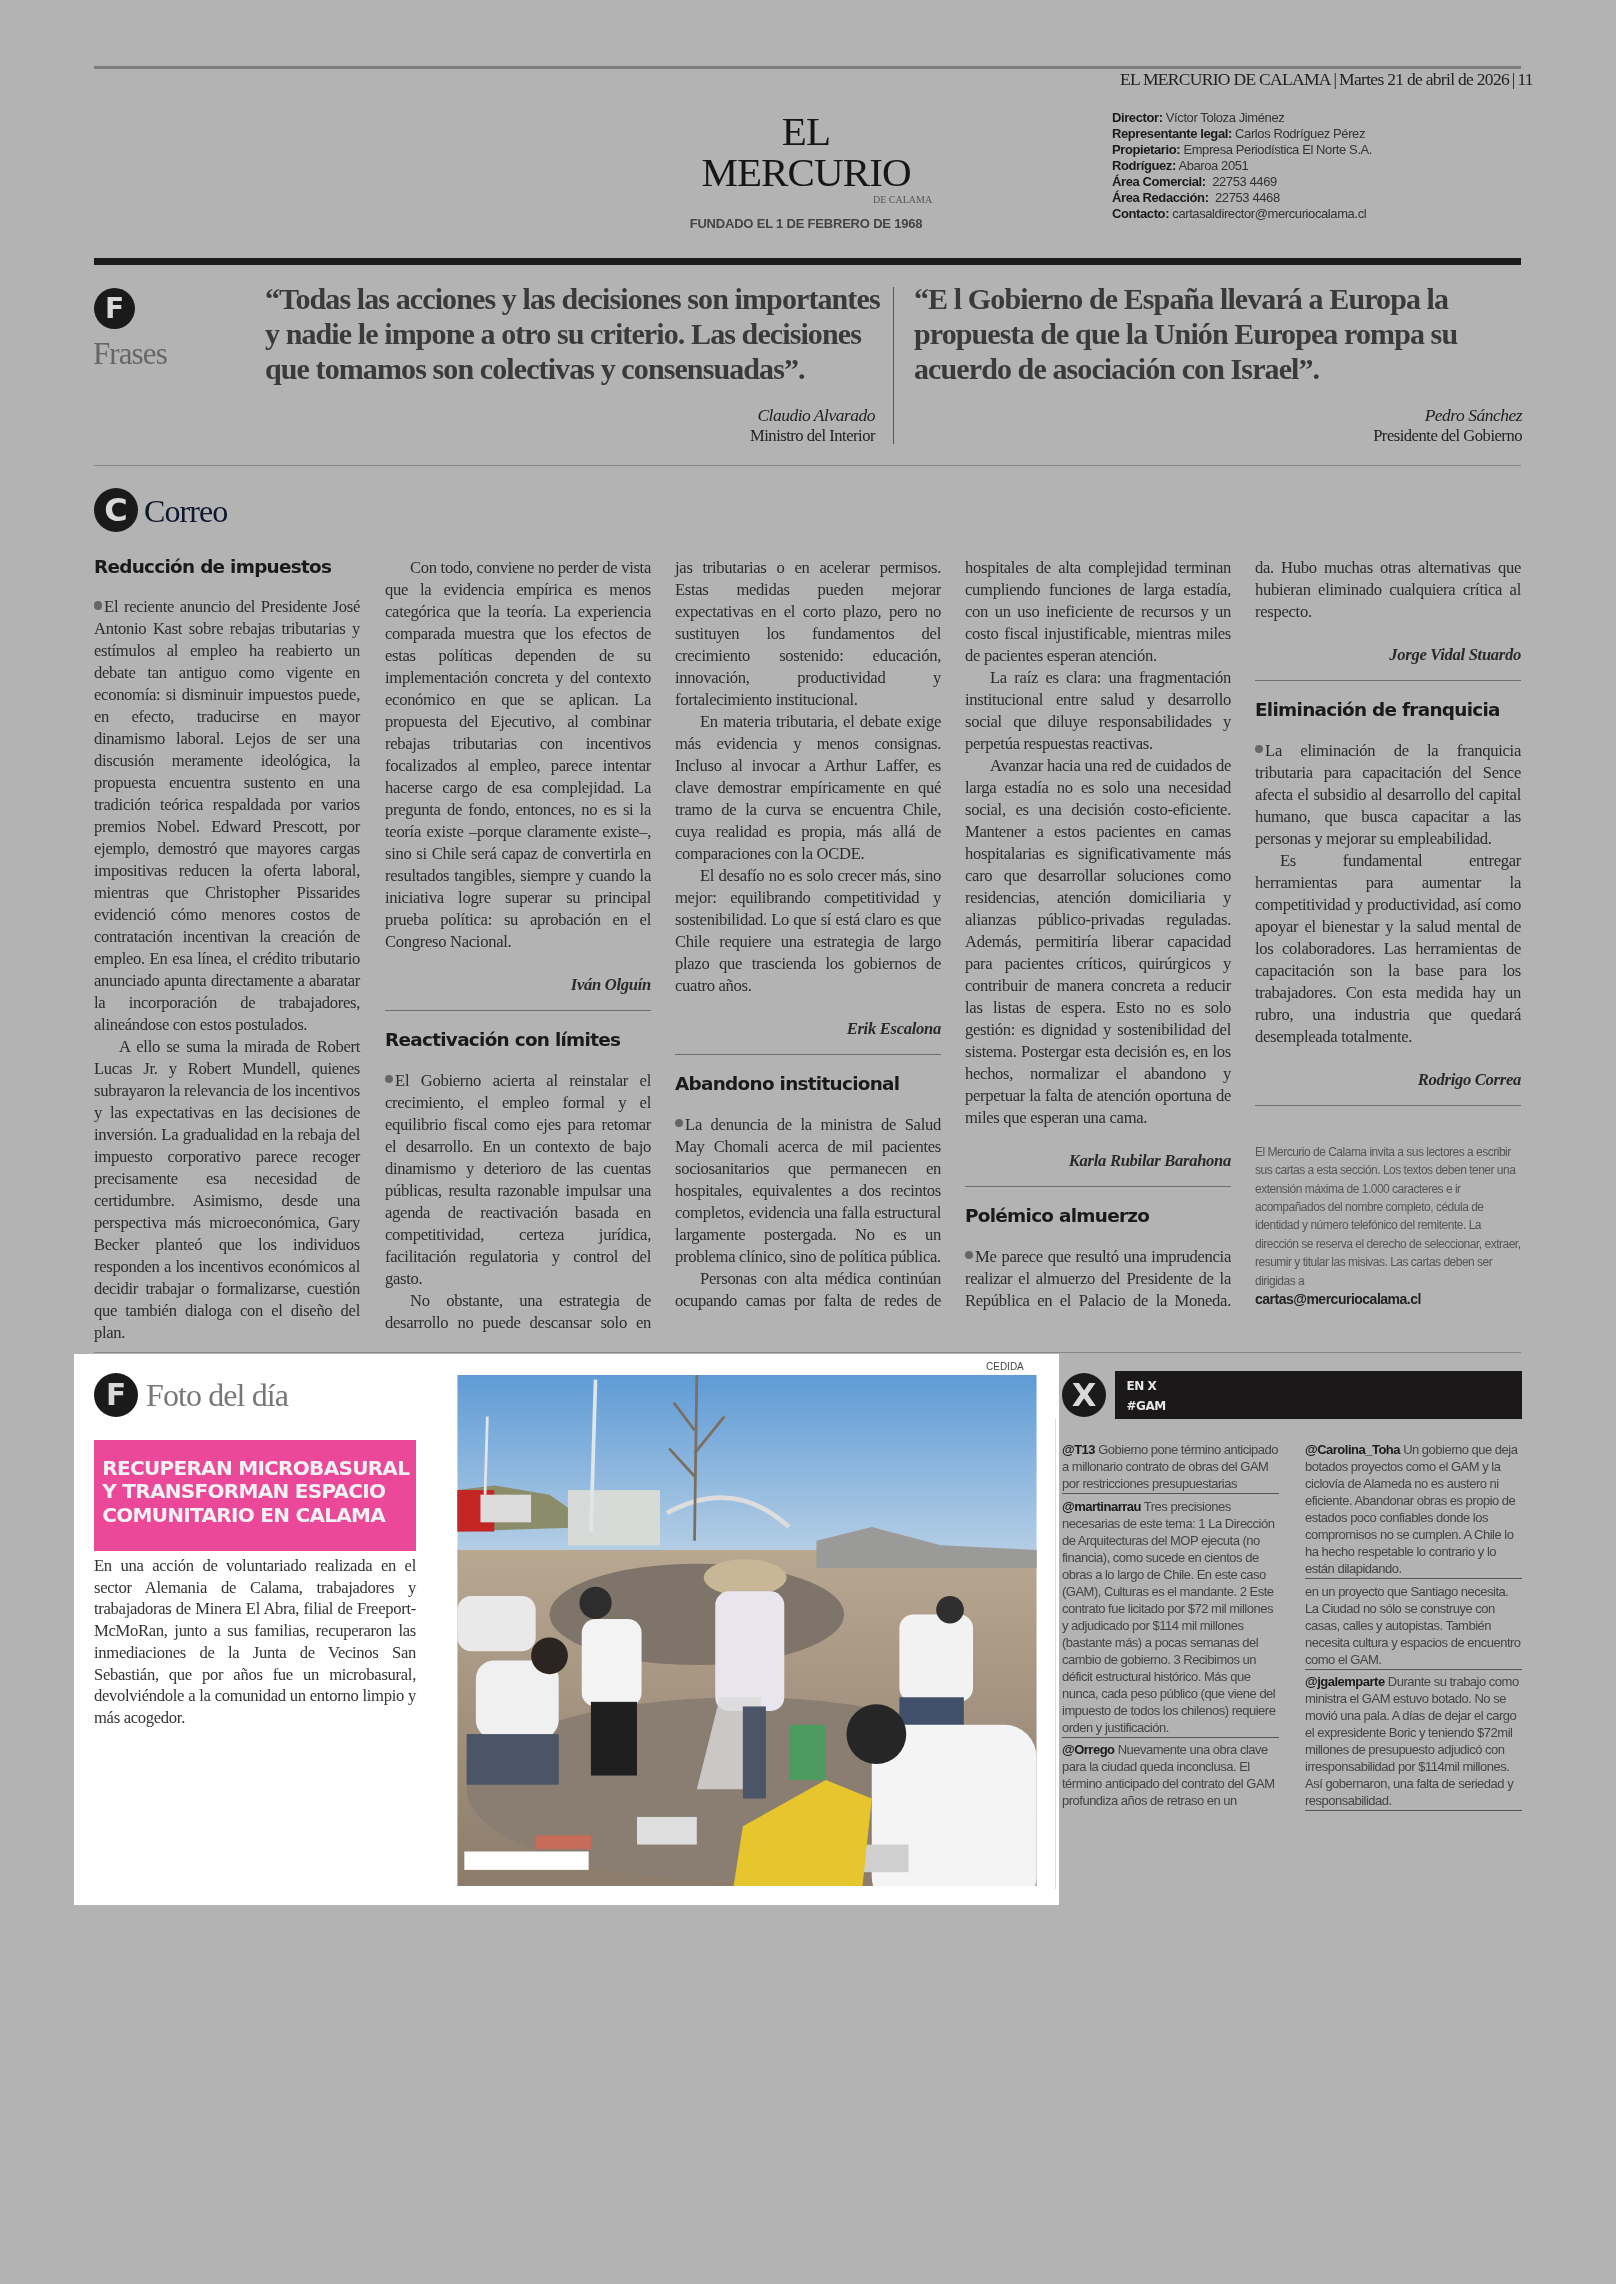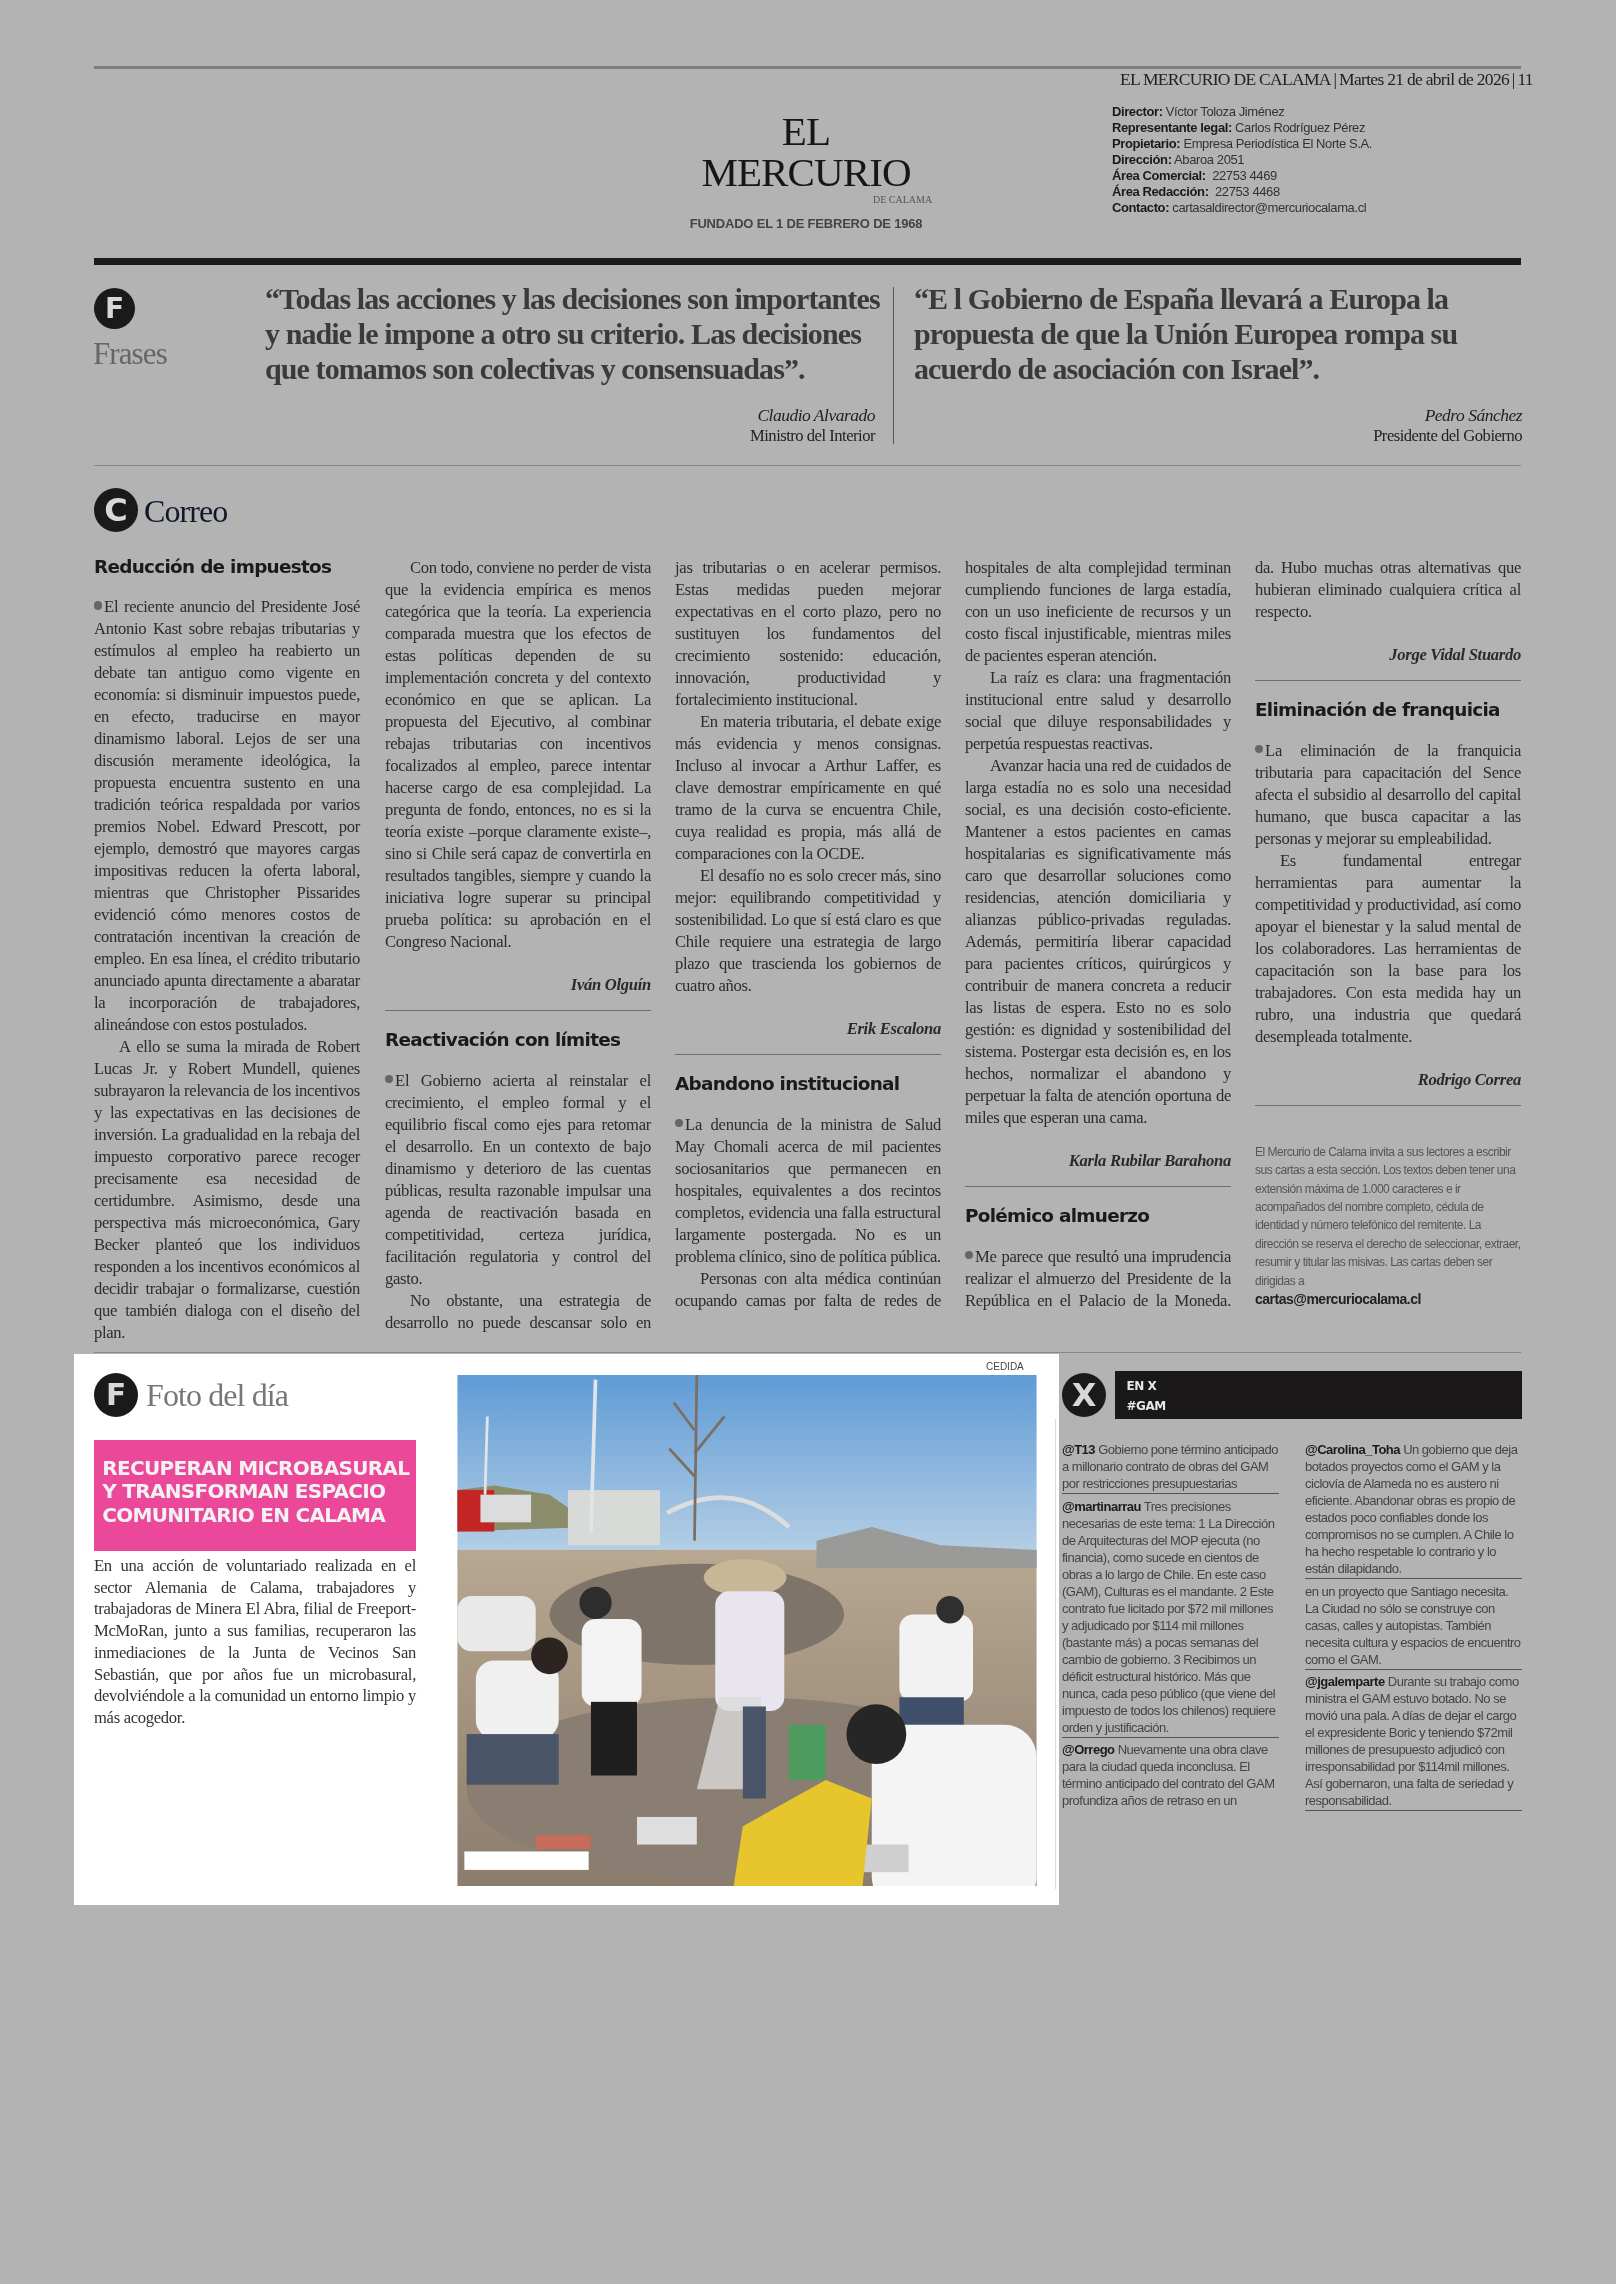--- a/index.html
+++ b/index.html
@@ -8,21 +8,21 @@
   .abs { position: absolute; }
 
   
   #top-rule { left: 94px; top: 66px; width: 1427px; height: 2.8px; background: #7d7d7d; }
   #edition-line { left: 1120px; top: 69px; width: 405px; font-size: 17.5px; letter-spacing: -0.7px; white-space: nowrap; color: #222; }
   #edition-line .sep { margin: 0 2.8px; }
   #logo { left: 677px; top: 111px; width: 258px; text-align: center; }
   #logo .name { font-size: 41px; letter-spacing: -0.9px; color: #161616; line-height: 1; }
   #logo .sub { font-size: 10px; text-align: right; color: #555; margin-right: 2.8px; margin-top: 0.9px; }
   #logo .founded { font-size: 13px; font-weight: bold; color: #444; margin-top: 11px; letter-spacing: -0.2px; font-family: "Liberation Sans", sans-serif; }
-  #credits { left: 1112px; top: 104px; width: 369px; font-family: "Liberation Sans", sans-serif; font-size: 13px; line-height: 16px; letter-spacing: -0.4px; color: #333; }
+  #credits { left: 1112px; top: 110px; width: 369px; font-family: "Liberation Sans", sans-serif; font-size: 13px; line-height: 16px; letter-spacing: -0.4px; color: #333; }
   #credits b { color: #1a1a1a; }
   #thick-rule { left: 94px; top: 258px; width: 1427px; height: 7.4px; background: #1b1b1b; }
 
   
   .badge { width: 44px; height: 44px; border-radius: 50%; background: #1a1a1a; color: #d8d8d8;
            font-family: "DejaVu Sans", sans-serif; font-weight: bold; display: flex; align-items: center; justify-content: center; }
   #frases-badge { left: 94px; top: 288px; width: 41px; height: 41px; font-size: 28px; }
   #frases-label { left: 93px; top: 336px; font-size: 31px; color: #666; letter-spacing: -0.9px; }
   .quote { font-size: 30px; line-height: 35px; letter-spacing: -0.9px; color: #3a3a3a; font-weight: bold; }
   #quote1 { left: 265px; top: 281px; width: 631px; }
@@ -92,21 +92,21 @@
 <div class="abs" id="logo">
   <div class="name">EL MERCURIO</div>
   <div class="sub">DE CALAMA</div>
   <div class="founded">FUNDADO EL 1 DE FEBRERO DE 1968</div>
 </div>
 
 <div class="abs" id="credits">
   <div><b>Director:</b> <span>Víctor Toloza Jiménez</span></div>
   <div><b>Representante legal:</b> <span>Carlos Rodríguez Pérez</span></div>
   <div><b>Propietario:</b> <span>Empresa Periodística El Norte S.A.</span></div>
-  <div><b>Dirección:</b> <span>Abaroa 2051</span></div>
+  <div><b>Rodríguez:</b> <span>Abaroa 2051</span></div>
   <div><b>Área Comercial:</b>&nbsp; <span>22753 4469</span></div>
   <div><b>Área Redacción:</b>&nbsp; <span>22753 4468</span></div>
   <div><b>Contacto:</b> <span>cartasaldirector@mercuriocalama.cl</span></div>
 </div>
 
 <div class="abs" id="thick-rule"></div>
 
 <div class="abs badge" id="frases-badge">F</div>
 <div class="abs" id="frases-label">Frases</div>
 

